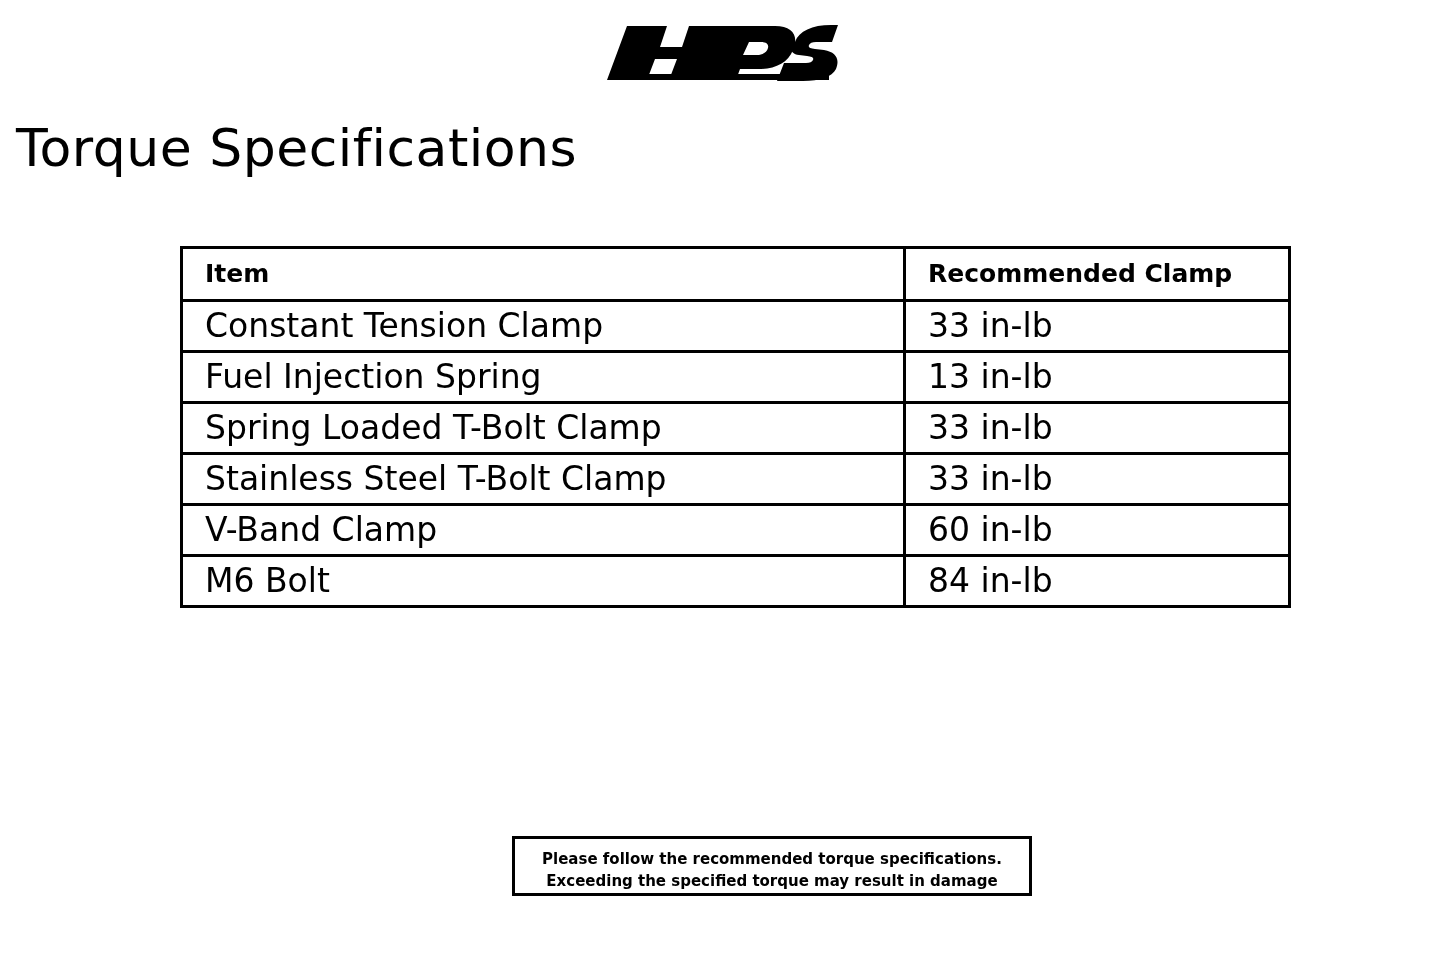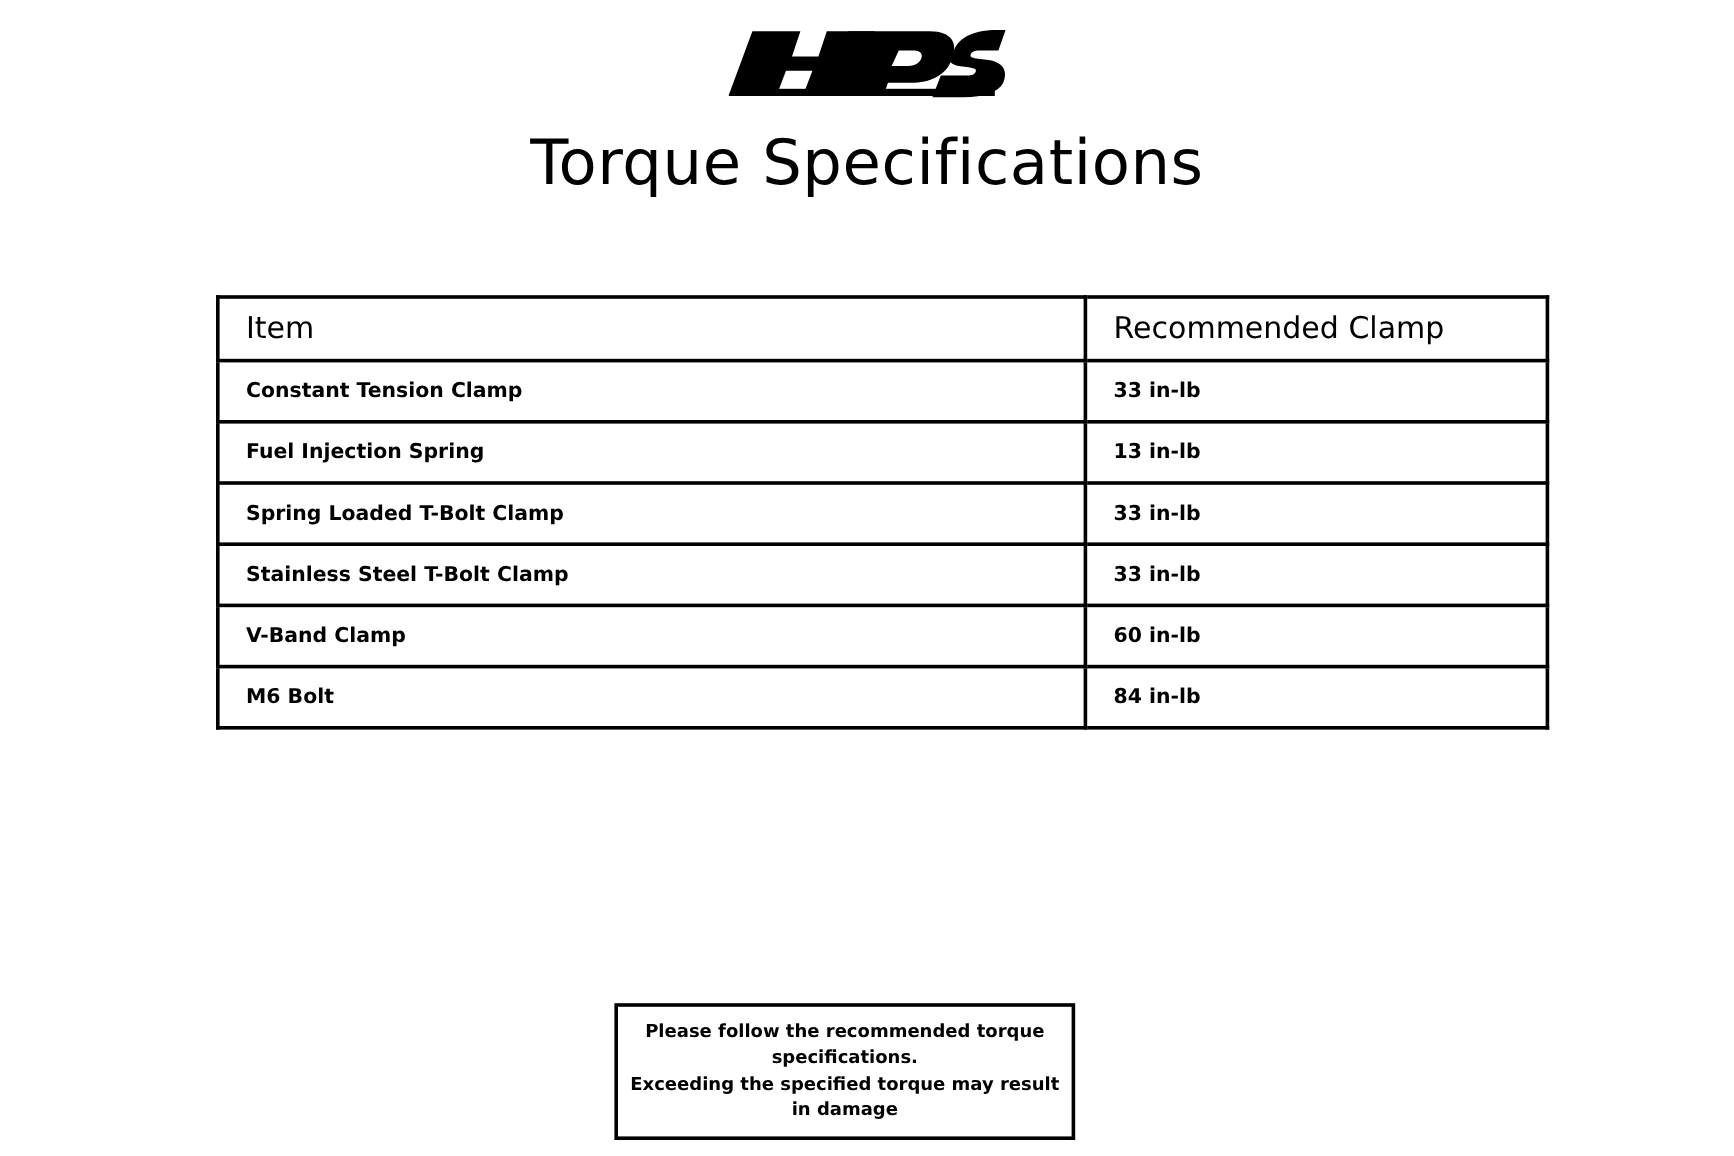--- a/index.html
+++ b/index.html
@@ -24,25 +24,24 @@
     height: 84px;
     box-sizing: border-box;
   }
   .logo-svg {
     display: inline-block;
     vertical-align: top;
   }
 
   
   .page-title {
-    text-align: center;
     font-size: 52px;
     font-weight: 400;
     letter-spacing: 0.5px;
-    margin: 4px;
+    margin: 16px;
     padding-top: 18px;
     font-family: "DejaVu Sans", "Liberation Sans", sans-serif;
   }
 
   
   .table-wrap {
     position: absolute;
     left: 180px;
     top: 246px;
     width: 1108px;
@@ -50,43 +49,43 @@
   table.spec-table {
     border-collapse: collapse;
     width: 100%;
     table-layout: fixed;
   }
   table.spec-table th,
   table.spec-table td {
     border: 3px solid #000000;
     padding: 0 0 0 22px;
     height: 48px;
-    font-size: 17px;
-    font-weight: 700;
+    font-size: 33px;
+    font-weight: 400;
     text-align: left;
     vertical-align: middle;
     line-height: 1.1;
   }
   table.spec-table th {
-    font-weight: normal;
+    font-weight: bold;
     font-size: 25px;
     height: 50px;
   }
   table.spec-table col.c1 { width: 723px; }
   table.spec-table col.c2 { width: 385px; }
 
   
   .note-box {
     position: absolute;
     left: 512px;
     top: 836px;
-    width: 384px;
+    width: 520px;
     box-sizing: border-box;
     border: 3px solid #000000;
-    padding: 10px 8px 11px 8px;
+    padding: 10px 8px 0 8px;
     text-align: center;
     font-size: 15px;
     font-weight: bold;
     line-height: 1.45;
   }
   .note-line { display: block; }
 </style>
 </head>
 <body>
 

